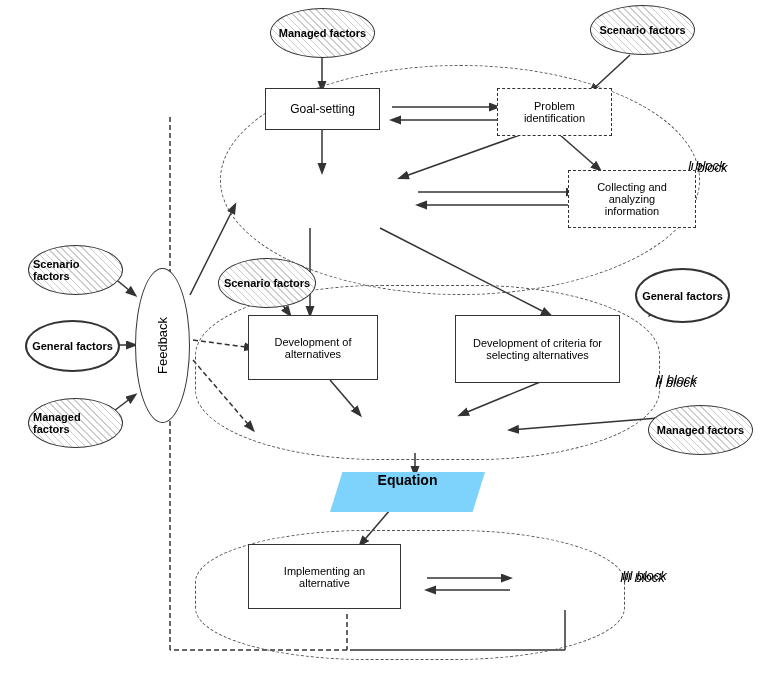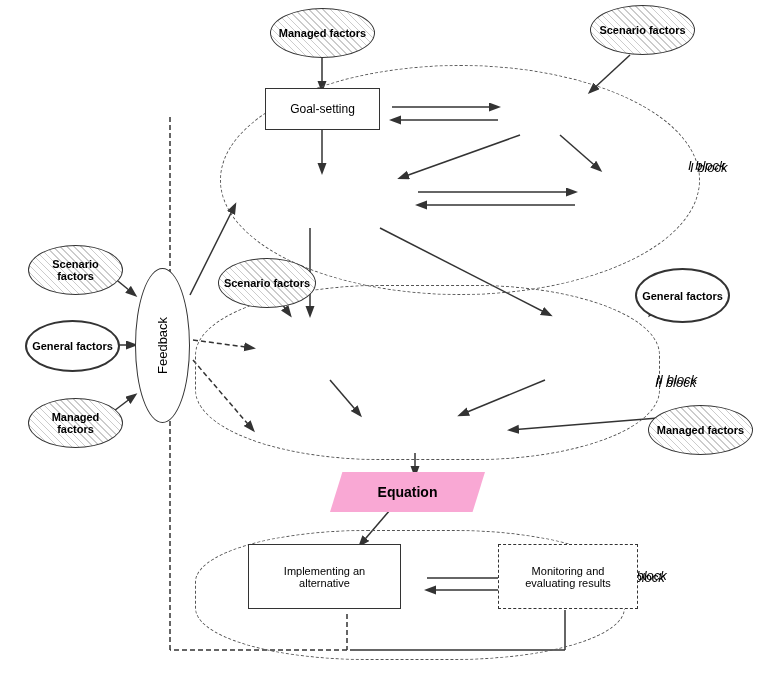--- a/index.html
+++ b/index.html
@@ -33,21 +33,21 @@
     }
     
     .ellipse {
       position: absolute;
       border: 1.5px solid #333;
       background: #fff;
       border-radius: 50%;
       display: flex;
       align-items: center;
       justify-content: center;
-      text-align: center;
+      text-align: left;
       padding: 4px;
     }
     .ellipse.hatched {
       background: repeating-linear-gradient(
         45deg,
         #ccc,
         #ccc 1px,
         #fff 1px,
         #fff 5px
       );
@@ -65,23 +65,23 @@
     .arrows-svg {
       position: absolute;
       top: 0; left: 0;
       width: 772px;
       height: 684px;
       pointer-events: none;
     }
     
     .equation-shape {
       position: absolute;
-      background: #f9a8d4;
-      display: flex;
-      align-items: center;
+      background: #7dd3fc;
+      display: flex;
+      align-items: flex-start;
       justify-content: center;
       font-weight: bold;
       font-size: 14px;
       clip-path: polygon(8% 0%, 100% 0%, 92% 100%, 0% 100%);
     }
     
     .feedback-ellipse {
       position: absolute;
       border: 1.5px solid #333;
       border-radius: 50%;
@@ -192,49 +192,58 @@
   </div>
 
   <div class="ellipse hatched" style="left:590px; top:5px; width:105px; height:50px;">
     <span class="bold small-text">Scenario factors</span>
   </div>
 
   <div class="rect-box" style="left:265px; top:88px; width:115px; height:42px;">
     <span>Goal-setting</span>
   </div>
 
-
-
+  <div class="rect-box dashed" style="left:497px; top:88px; width:115px; height:48px;">
+    <span class="small-text">Problem identification</span>
+  </div>
+
+
+  <div class="rect-box dashed" style="left:568px; top:170px; width:128px; height:58px;">
+    <span class="small-text">Collecting and analyzing information</span>
+  </div>
 
   <div class="ellipse hatched" style="left:218px; top:258px; width:98px; height:50px;">
     <span class="bold small-text">Scenario factors</span>
   </div>
 
   <div class="ellipse bold-border" style="left:635px; top:268px; width:95px; height:55px;">
     <span class="bold small-text">General factors</span>
   </div>
 
-
+  <div class="rect-box" style="left:248px; top:315px; width:130px; height:65px;">
+    <span class="small-text">Development of alternatives</span>
+  </div>
+
+  <div class="rect-box" style="left:455px; top:315px; width:165px; height:68px;">
+    <span class="small-text">Development of criteria for selecting alternatives</span>
+  </div>
 
 
   <div class="ellipse hatched" style="left:648px; top:405px; width:105px; height:50px;">
     <span class="bold small-text">Managed factors</span>
   </div>
 
   <div class="equation-shape" style="left:330px; top:472px; width:155px; height:40px;">
     <span>Equation</span>
   </div>
 
   <div class="rect-box" style="left:248px; top:544px; width:153px; height:65px;">
     <span class="small-text">Implementing an alternative</span>
   </div>
 
-  <div class="rect-box dashed" style="left:498px; top:544px; width:140px; height:65px;">
-    <span class="small-text">Monitoring and evaluating results</span>
-  </div>
 
   <div class="ellipse hatched" style="left:28px; top:245px; width:95px; height:50px;">
     <span class="bold small-text">Scenario factors</span>
   </div>
 
   <div class="ellipse bold-border" style="left:25px; top:320px; width:95px; height:52px;">
     <span class="bold small-text">General factors</span>
   </div>
 
   <div class="ellipse hatched" style="left:28px; top:398px; width:95px; height:50px;">

